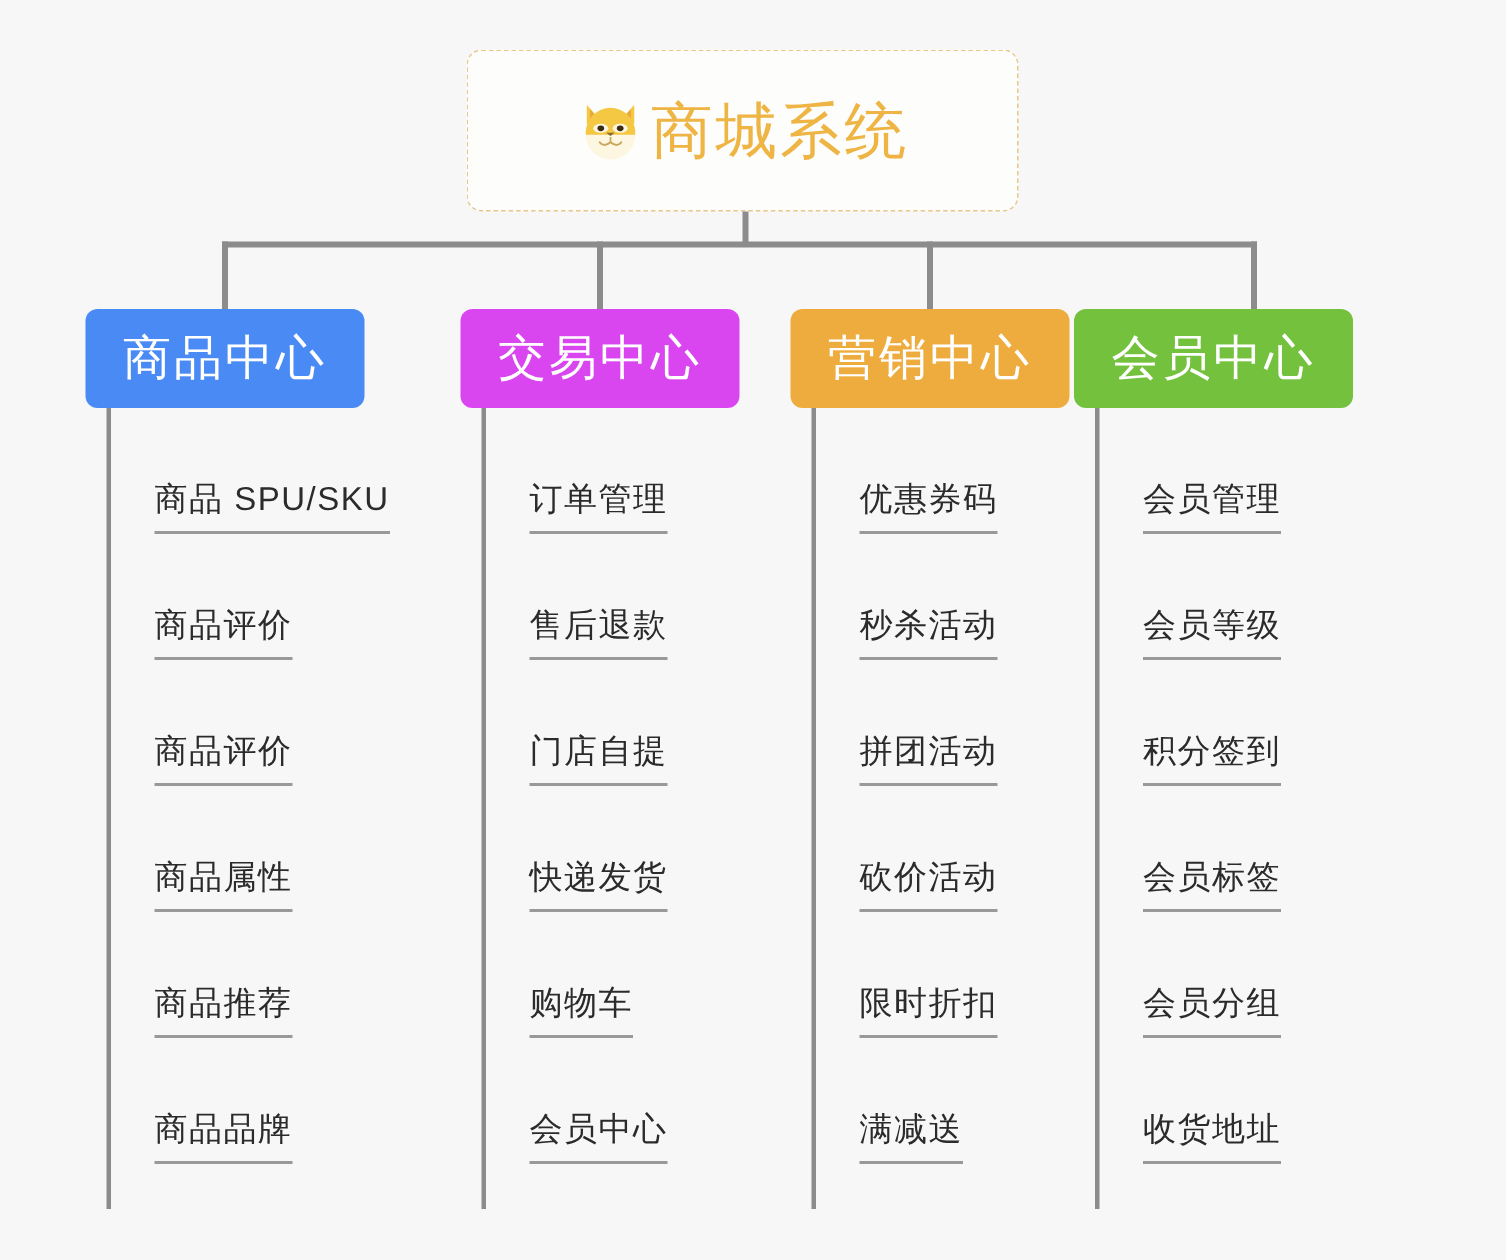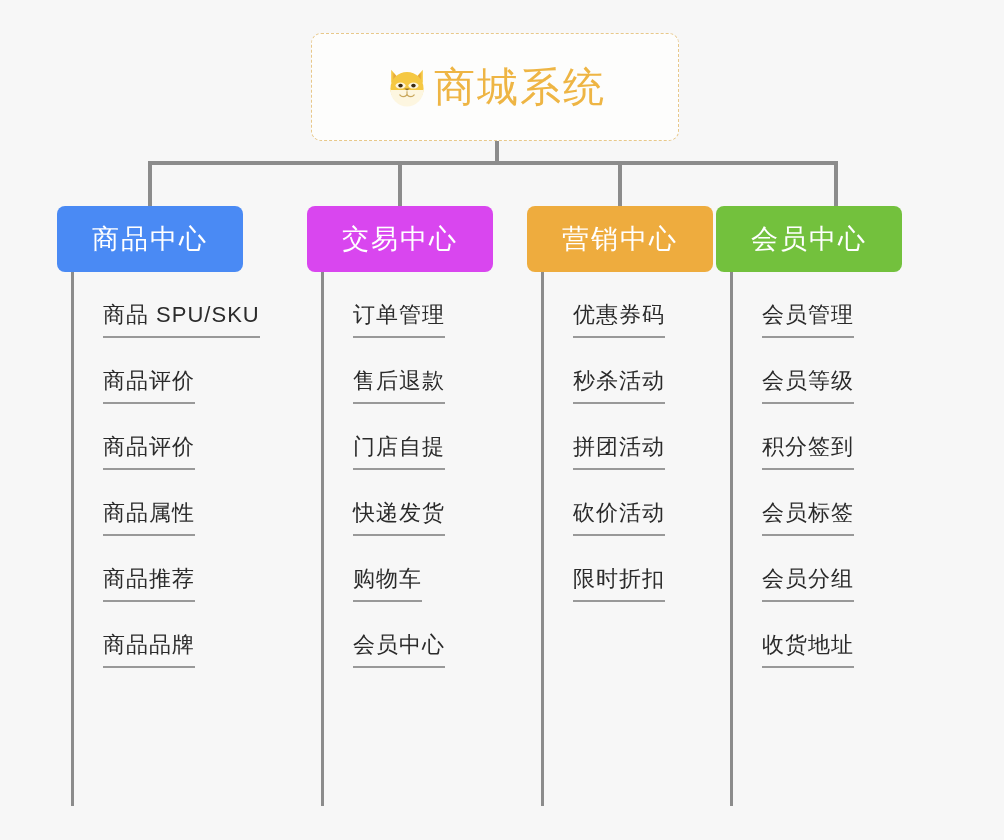--- a/index.html
+++ b/index.html
@@ -81,39 +81,39 @@
     top: 206px;
   }
   .branch-header {
     box-sizing: border-box;
     height: 66px;
     border-radius: 8px;
     display: flex;
     align-items: center;
     justify-content: center;
     color: #ffffff;
-    font-size: 27px;
+    font-size: 32px;
     letter-spacing: 2px;
     font-weight: 400;
     white-space: nowrap;
   }
   .branch-body {
     position: relative;
     padding-top: 0;
   }
   .branch-spine {
     position: absolute;
     left: 14px;
     top: 0;
     width: 3px;
     background: #8c8c8c;
   }
   .leaf {
     position: relative;
-    height: 66px;
+    height: 84px;
     display: flex;
     align-items: flex-end;
     box-sizing: border-box;
   }
   .leaf-label {
     margin-left: 46px;
     padding-bottom: 6px;
     font-size: 22px;
     color: #2b2b2b;
     letter-spacing: 1px;
@@ -224,20 +224,23 @@
         </div>
       <div class="leaf">
           <span class="leaf-label">拼团活动</span>
         </div>
       <div class="leaf">
           <span class="leaf-label">砍价活动</span>
         </div>
       <div class="leaf">
           <span class="leaf-label">限时折扣</span>
         </div>
+      <div class="leaf">
+          <span class="leaf-label">满减送</span>
+        </div>
     </div>
   </div>
 
   <div class="branch" style="left:716px;width:186px">
     <div class="branch-header" style="background:#73c13d;width:186px">
       <span>会员中心</span>
     </div>
     <div class="branch-body">
       <div class="branch-spine" style="height:534px"></div>
       <div class="leaf">

